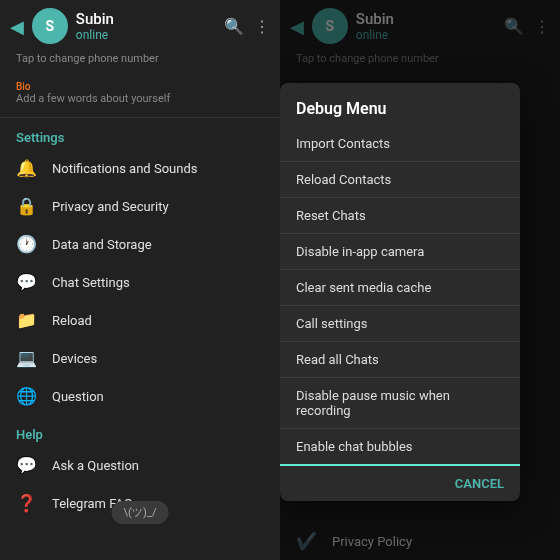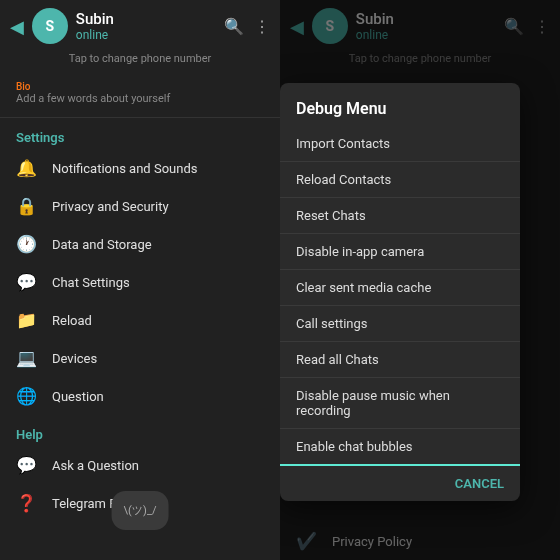--- a/index.html
+++ b/index.html
@@ -81,21 +81,20 @@
     }
     .top-icon {
       cursor: pointer;
       color: #aaaaaa;
     }
 
     .phone-hint {
       color: #888;
       font-size: 11px;
       padding: 0 16px 8px 16px;
-      text-align: center;
     }
 
     .username-block {
       padding: 8px 16px;
       border-bottom: 1px solid #333;
     }
     .username-value {
       background: #555;
       height: 10px;
       width: 60px;
@@ -195,26 +194,26 @@
       padding: 10px 16px;
       color: #4db6ac;
       font-size: 13px;
       font-weight: 600;
       cursor: pointer;
       border-top: 2px solid #5eead4;
     }
 
     .emoji-bar {
       position: absolute;
-      bottom: 30px;
+      bottom: 36px;
       left: 50%;
       transform: translateX(-50%);
       background: #3a3a3a;
       border-radius: 14px;
-      padding: 12px 12px;
+      padding: 4px 12px;
       color: #aaa;
       font-size: 11px;
       white-space: nowrap;
     }
 
     .privacy-item {
       display: flex;
       align-items: center;
       padding: 9px 16px;
       gap: 14px;

